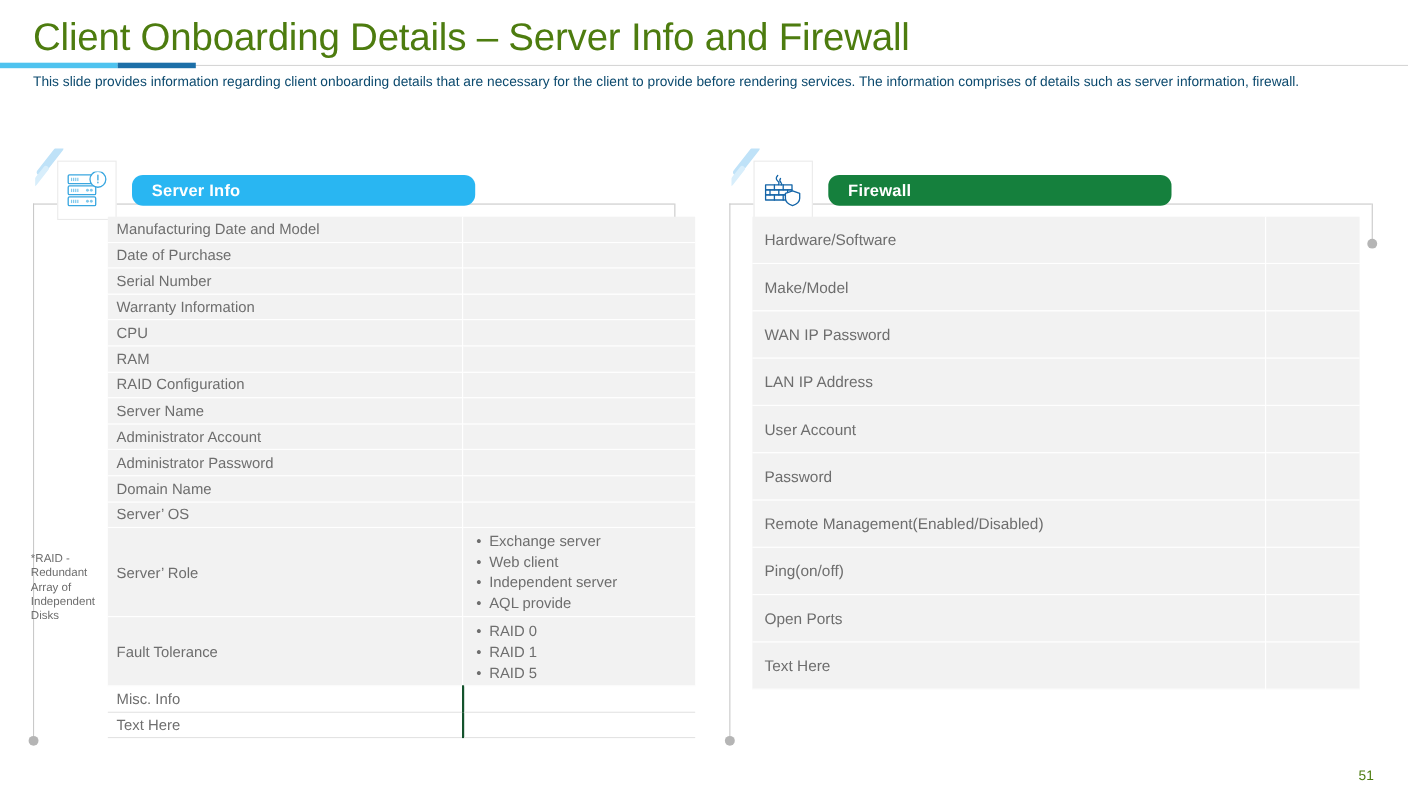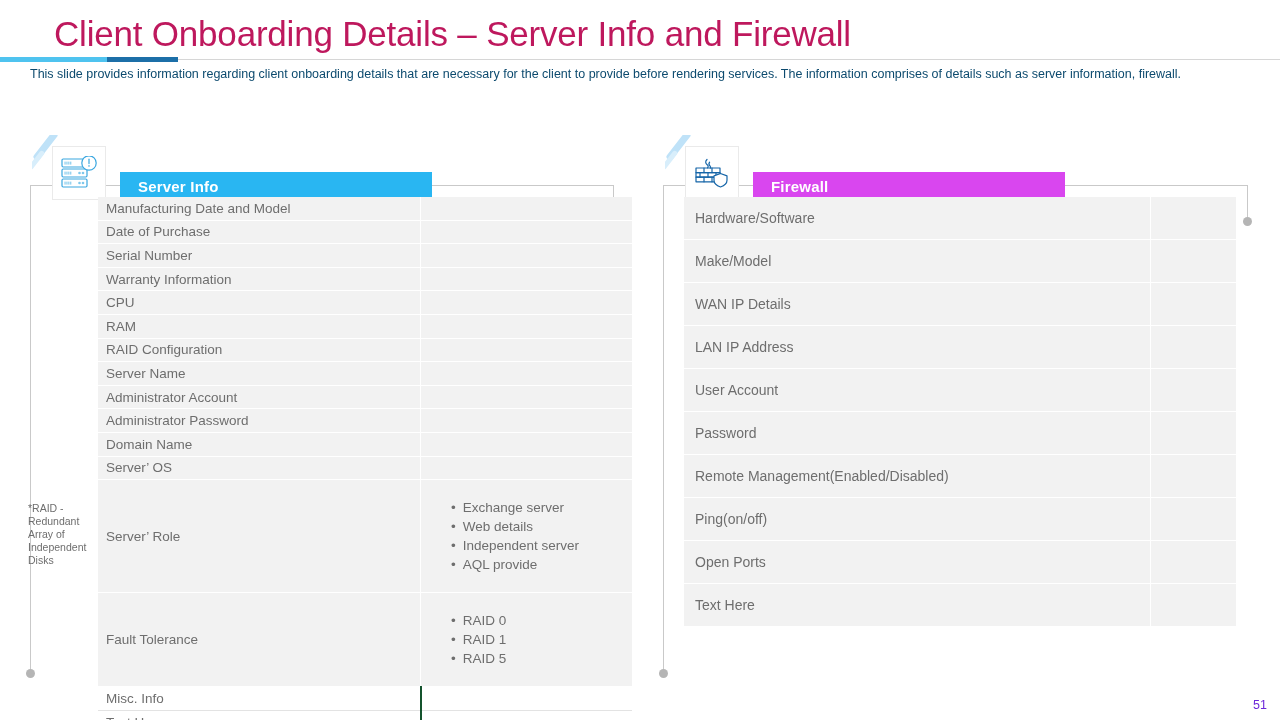--- a/index.html
+++ b/index.html
@@ -9,22 +9,22 @@
     font-family:"Liberation Sans", sans-serif;
     position:relative;
     overflow:hidden;
     -webkit-font-smoothing:antialiased;
   }
 
   
   .slide-title{
     position:absolute;left:30px;top:12px;
     font-size:35px;line-height:44px;
-    font-weight:400;color:#be185d;
-    letter-spacing:-0.2px;white-space:nowrap;margin-left:24px;
+    font-weight:400;color:#4d7c0f;
+    letter-spacing:-0.2px;white-space:nowrap;
   }
   .title-rule{
     position:absolute;left:0;top:59px;width:1280px;height:1px;
     background:#d6d6d6;
   }
   .accent-light{
     position:absolute;left:0;top:57px;width:107px;height:5px;
     background:#4fc3ef;
   }
   .accent-dark{
@@ -57,68 +57,69 @@
 
   .icon-box{
     position:absolute;left:22px;top:11px;
     width:52px;height:52px;background:#ffffff;
     border:1px solid #eaeaea;
     display:flex;align-items:center;justify-content:center;
   }
   .icon-box svg{display:block;}
 
   .hdr-bar{
-    position:absolute;top:172px;height:28px;
+    position:absolute;top:159px;height:28px;
     display:flex;align-items:center;
     color:#ffffff;font-size:15px;font-weight:bold;
     padding-left:18px;box-sizing:border-box;
     letter-spacing:0.2px;
+    border-radius:10px;
   }
   .hdr-left{left:120px;width:312px;background:#29b6f2;}
-  .hdr-right{left:753px;width:312px;background:#d946ef;}
+  .hdr-right{left:753px;width:312px;background:#15803d;}
 
   
   table{border-collapse:collapse;position:absolute;table-layout:fixed;}
   td{
     color:#6e6e6e;font-size:13.5px;
     padding:0 0 0 8px;vertical-align:middle;
     border-bottom:1px solid #ffffff;
     background:#f2f2f2;
   }
   td.lbl{border-right:1px solid #ffffff;}
   td.val{background:#f2f2f2;}
 
   
   .tbl-server{left:98px;top:197px;width:534px;}
   .tbl-server td.lbl{width:314px;}
   .tbl-server td{height:22.6px;}
   .tbl-server tr.tall-role td{height:80px;vertical-align:middle;}
   .tbl-server tr.tall-ft td{height:62px;vertical-align:middle;}
   .tbl-server tr.plain td{background:#ffffff;border-bottom:1px solid #e3e3e3;border-right-color:#e3e3e3;}
   .tbl-server tr.plain td.lbl{border-right:2px solid #14532d;}
-  .tbl-server td.val ul{margin:18px;padding:0;list-style:none;}
+  .tbl-server td.val ul{margin:0;padding:0;list-style:none;}
   .tbl-server td.val li{
     font-size:13.5px;color:#6e6e6e;line-height:19px;padding-left:4px;
   }
   .tbl-server td.val li:before{content:"\2022";margin-right:7px;}
 
   
   .tbl-fw{left:684px;top:197px;width:552px;}
   .tbl-fw td.lbl{width:455px;}
   .tbl-fw td{height:42px;padding-left:11px;font-size:14px;}
 
   
   .raid-note{
     position:absolute;left:28px;top:502px;width:66px;
     font-size:10.5px;line-height:13px;color:#6e6e6e;
   }
 
   .page-num{
-    position:absolute;right:13px;bottom:8px;
-    font-size:12.5px;color:#6d28d9;
+    position:absolute;right:31px;bottom:8px;
+    font-size:12.5px;color:#4d7c0f;
   }
 </style>
 </head>
 <body>
 
 <div class="slide-title">Client Onboarding Details – Server Info and Firewall</div>
 <div class="title-rule"></div>
 <div class="accent-light"></div>
 <div class="accent-dark"></div>
 <div class="slide-sub">This slide provides information regarding client onboarding details that are necessary for the client to provide before rendering services. The information comprises of details such as server information, firewall.</div>
@@ -222,21 +223,21 @@
     <tr>
         <td class="lbl">Server’ OS</td>
         <td class="val"></td>
       </tr>
 
     <tr class="tall-role">
       <td class="lbl">Server’ Role</td>
       <td class="val">
         <ul>
           <li>Exchange server</li>
-          <li>Web details</li>
+          <li>Web client</li>
           <li>Independent server</li>
           <li>AQL provide</li>
         </ul>
       </td>
     </tr>
 
     <tr class="tall-ft">
       <td class="lbl">Fault Tolerance</td>
       <td class="val">
         <ul>
@@ -296,21 +297,21 @@
   <tbody>
     <tr>
         <td class="lbl">Hardware/Software</td>
         <td class="val"></td>
       </tr>
     <tr>
         <td class="lbl">Make/Model</td>
         <td class="val"></td>
       </tr>
     <tr>
-        <td class="lbl">WAN IP Details</td>
+        <td class="lbl">WAN IP Password</td>
         <td class="val"></td>
       </tr>
     <tr>
         <td class="lbl">LAN IP Address</td>
         <td class="val"></td>
       </tr>
     <tr>
         <td class="lbl">User Account</td>
         <td class="val"></td>
       </tr>

